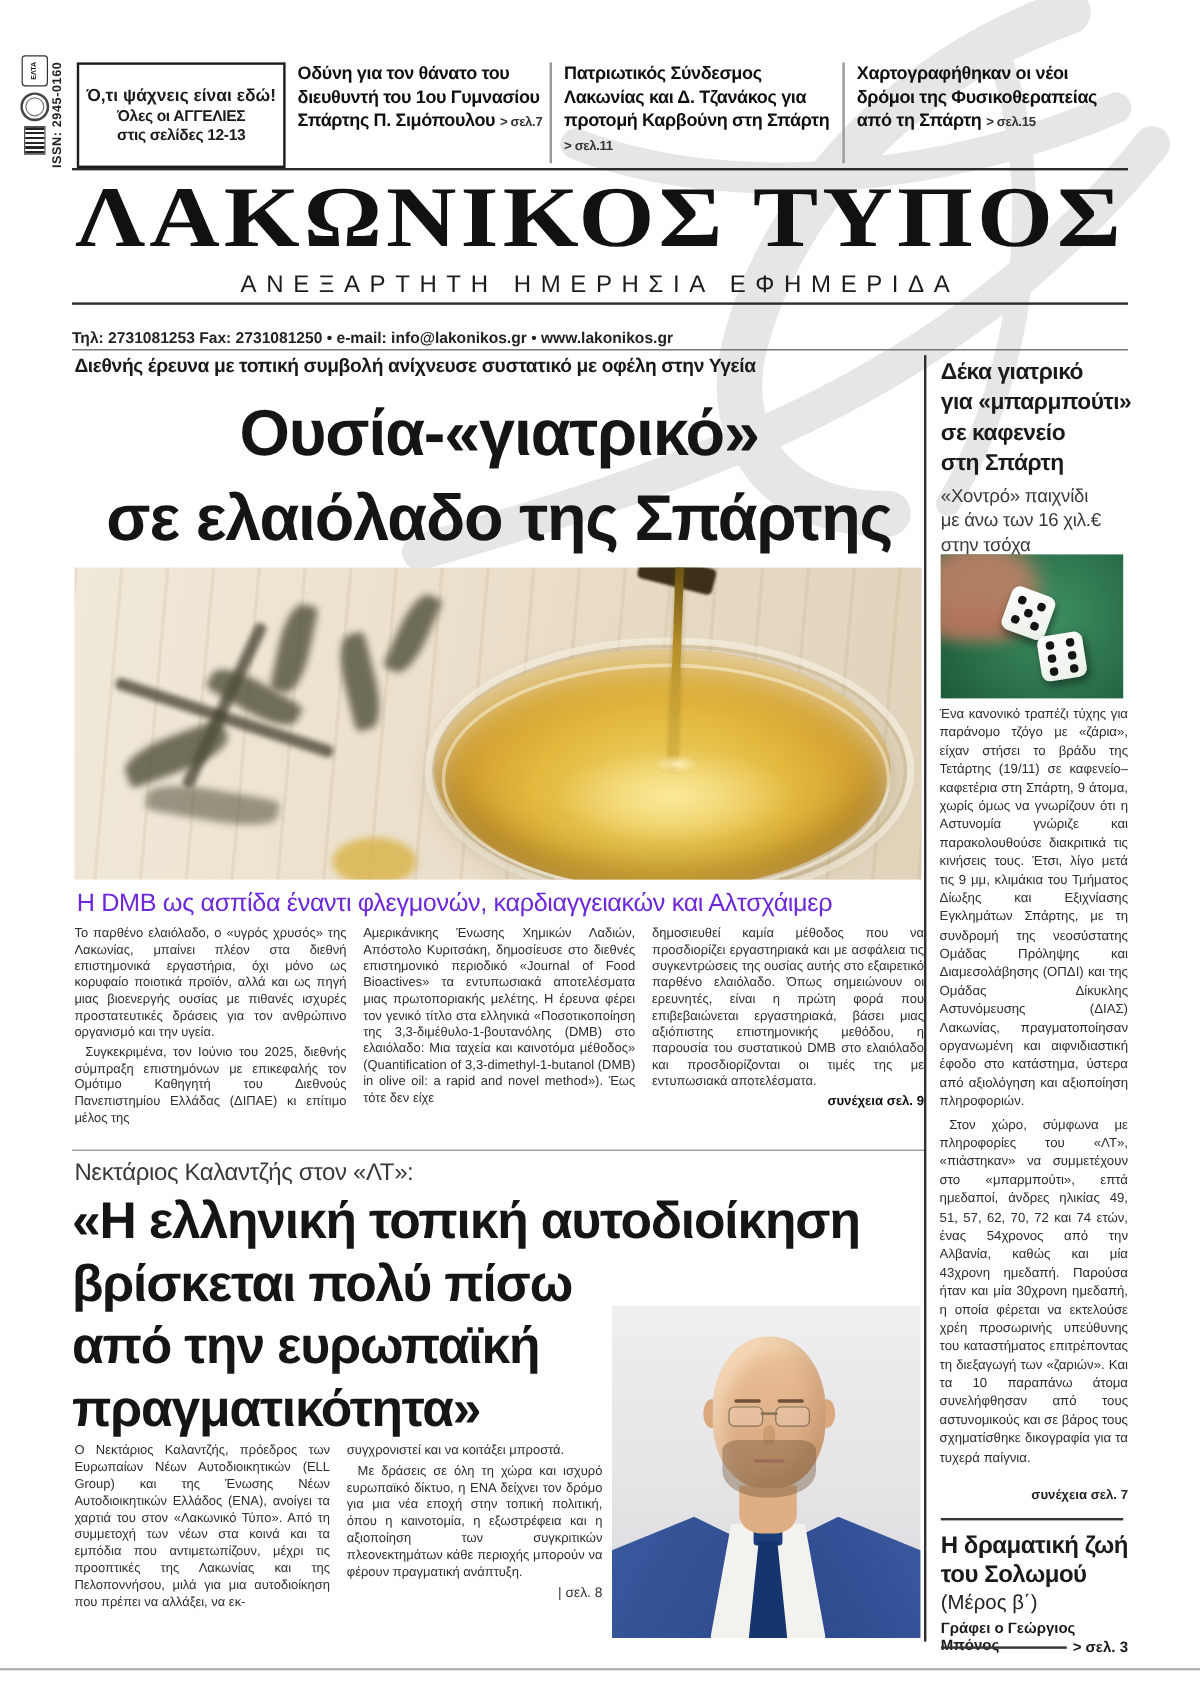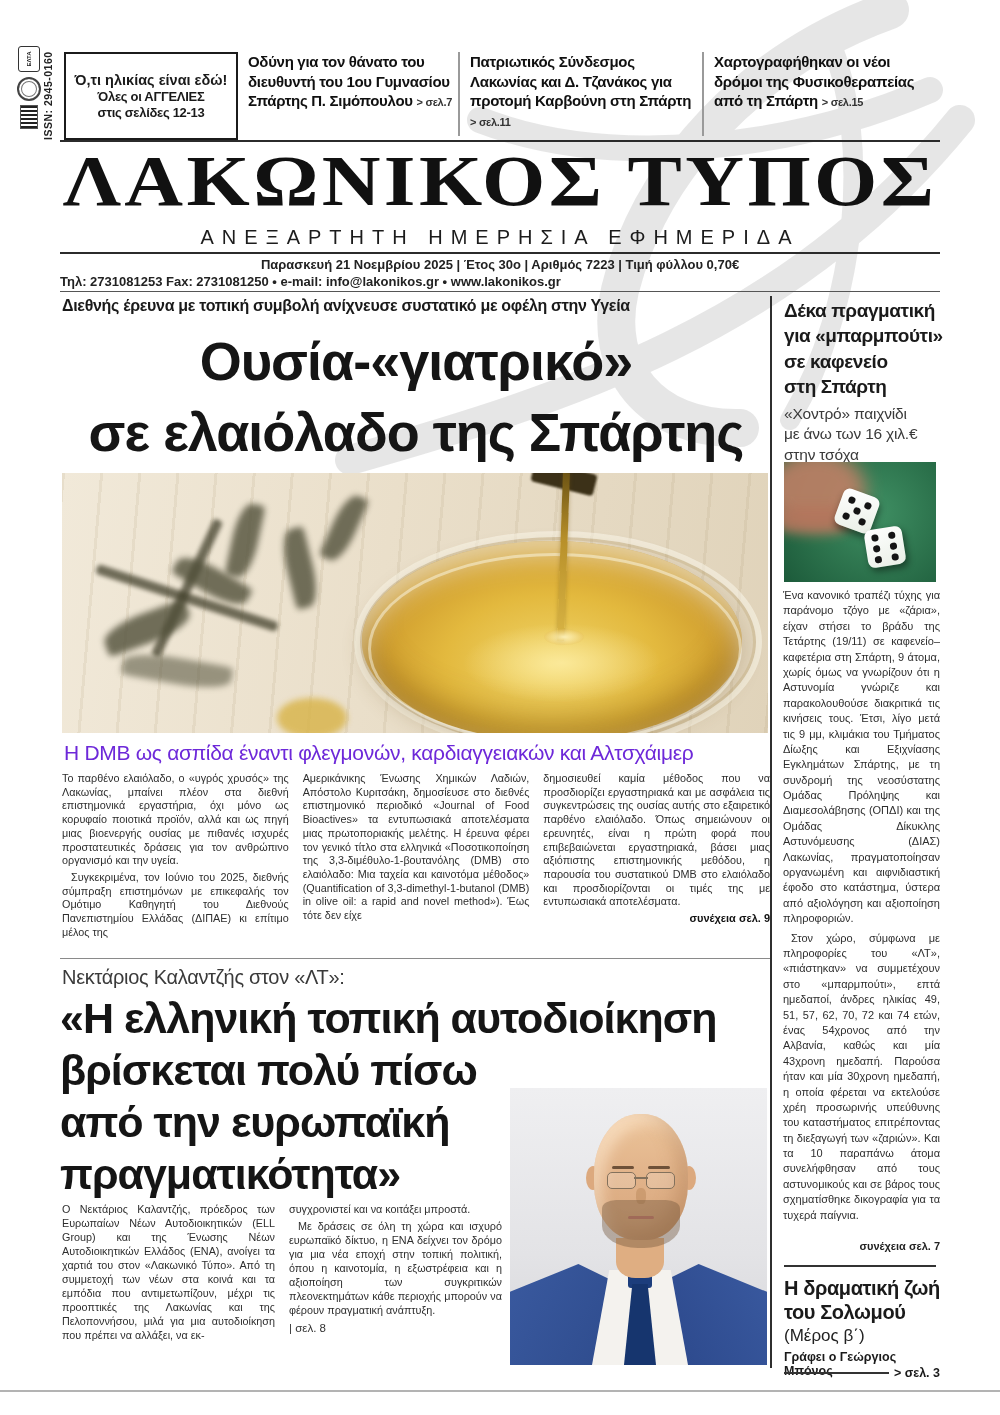--- a/index.html
+++ b/index.html
@@ -40,21 +40,21 @@
   .col p{margin:0 0 3px 0;}
   .col p.ind{text-indent:9px;}
   .cont{text-align:right;font-weight:bold;font-size:11px;color:#111;}
   
   .int-kicker{left:62px;top:966px;width:600px;font-size:20px;color:#3a3a3a;letter-spacing:-.3px;z-index:2;}
   .int-hl{left:60px;top:992px;width:712px;font-weight:bold;font-size:43px;line-height:52px;letter-spacing:-1px;color:#151515;z-index:2;}
   .int-cols{left:62px;top:1202px;width:440px;height:176px;display:flex;gap:14px;z-index:2;overflow:hidden;}
   .icol{flex:1;font-size:10.8px;line-height:1.3;text-align:justify;color:#2e2e2e;}
   .icol p{margin:0 0 3px 0;}
   .icol p.ind{text-indent:9px;}
-  .pageref{text-align:left;font-size:11.5px;color:#333;margin-top:4px;}
+  .pageref{text-align:right;font-size:11.5px;color:#333;margin-top:4px;}
   
   .vdiv{left:770px;top:296px;width:2px;height:1072px;background:#2f2f2f;z-index:2;}
   .sb-head{left:784px;top:298px;width:160px;font-size:19px;font-weight:bold;line-height:1.33;letter-spacing:-.4px;z-index:2;}
   .sb-sub{left:784px;top:404px;width:160px;font-size:15.5px;line-height:1.32;color:#3a3a3a;letter-spacing:-.2px;z-index:2;}
   .sb-body{left:783px;top:588px;width:157px;height:648px;font-size:11px;line-height:1.4;text-align:justify;color:#2e2e2e;z-index:2;overflow:hidden;}
   .sb-body p{margin:0 0 4px 0;}
   .sb-body p.ind{text-indent:8px;}
   .sb-cont{left:783px;top:1240px;width:157px;text-align:right;font-size:11px;font-weight:bold;color:#222;z-index:2;}
   .sb-rule{left:784px;top:1265px;width:152px;height:2px;background:#333;z-index:2;}
   .sol-head{left:784px;top:1276px;width:160px;font-size:20px;font-weight:bold;line-height:1.22;letter-spacing:-.4px;z-index:2;}
@@ -139,21 +139,21 @@
   </svg>
 
   <div class="abs stamps">
     <div class="elta-box">ΕΛΤΑ</div>
     <div class="stamp-circle"></div>
     <div class="barcode"></div>
   </div>
   <div class="abs issn">ISSN: 2945-0160</div>
 
   <div class="abs ads-box">
-    <div class="ads-l1">Ό,τι ηλικίας είναι εδώ!</div>
+    <div class="ads-l1">Ό,τι ψάχνεις είναι εδώ!</div>
     <div class="ads-l2">Όλες οι ΑΓΓΕΛΙΕΣ</div>
     <div class="ads-l3">στις σελίδες 12-13</div>
   </div>
 
   <div class="abs teaser" style="left:248px;">
     <span>Οδύνη για τον θάνατο του διευθυντή του 1ου Γυμνασίου Σπάρτης Π. Σιμόπουλου</span>
     <span class="pref">&gt; σελ.7</span>
   </div>
   <div class="abs vline" style="left:458px;"></div>
   <div class="abs teaser" style="left:470px;width:222px;">
@@ -164,21 +164,20 @@
   <div class="abs teaser" style="left:714px;width:226px;">
     <span>Χαρτογραφήθηκαν οι νέοι δρόμοι της Φυσικοθεραπείας από τη Σπάρτη</span>
     <span class="pref">&gt; σελ.15</span>
   </div>
 
   <div class="abs rule" style="left:60px;top:140px;width:880px;height:1.5px;"></div>
 
   <div class="abs mast-title">ΛΑΚΩΝΙΚΟΣ ΤΥΠΟΣ</div>
   <div class="abs mast-sub">ΑΝΕΞΑΡΤΗΤΗ ΗΜΕΡΗΣΙΑ ΕΦΗΜΕΡΙΔΑ</div>
   <div class="abs rule" style="left:60px;top:252px;width:880px;height:2px;"></div>
-  <div class="abs dateline">Παρασκευή 21 Νοεμβρίου 2025 | Έτος 30ο | Αριθμός 7223 | Τιμή φύλλου 0,70€</div>
   <div class="abs contact">Τηλ: 2731081253 Fax: 2731081250 • e-mail: info@lakonikos.gr • www.lakonikos.gr</div>
   <div class="abs rule" style="left:60px;top:291px;width:880px;height:1px;background:#555;"></div>
 
   <div class="abs vdiv"></div>
 
   <div class="abs lead-kicker">Διεθνής έρευνα με τοπική συμβολή ανίχνευσε συστατικό με οφέλη στην Υγεία</div>
   <div class="abs lead-hl">
     <div>Ουσία-«γιατρικό»</div>
     <div>σε ελαιόλαδο της Σπάρτης</div>
   </div>
@@ -256,21 +255,21 @@
       <p>Ο Νεκτάριος Καλαντζής, πρόεδρος των Ευρωπαίων Νέων Αυτοδιοικητικών (ELL Group) και της Ένωσης Νέων Αυτοδιοικητικών Ελλάδος (ΕΝΑ), ανοίγει τα χαρτιά του στον «Λακωνικό Τύπο». Από τη συμμετοχή των νέων στα κοινά και τα εμπόδια που αντιμετωπίζουν, μέχρι τις προοπτικές της Λακωνίας και της Πελοποννήσου, μιλά για μια αυτοδιοίκηση που πρέπει να αλλάξει, να εκ-</p>
     </div>
     <div class="icol">
       <p>συγχρονιστεί και να κοιτάξει μπροστά.</p>
       <p class="ind">Με δράσεις σε όλη τη χώρα και ισχυρό ευρωπαϊκό δίκτυο, η ΕΝΑ δείχνει τον δρόμο για μια νέα εποχή στην τοπική πολιτική, όπου η καινοτομία, η εξωστρέφεια και η αξιοποίηση των συγκριτικών πλεονεκτημάτων κάθε περιοχής μπορούν να φέρουν πραγματική ανάπτυξη.</p>
       <div class="pageref">| σελ. 8</div>
     </div>
   </div>
 
   <div class="abs sb-head">
-    <div>Δέκα πραγματική</div>
+    <div>Δέκα γιατρικό</div>
     <div>για «μπαρμπούτι»</div>
     <div>σε καφενείο</div>
     <div>στη Σπάρτη</div>
   </div>
   <div class="abs sb-sub">
     <div>«Χοντρό» παιχνίδι</div>
     <div>με άνω των 16 χιλ.€</div>
     <div>στην τσόχα</div>
   </div>
 

